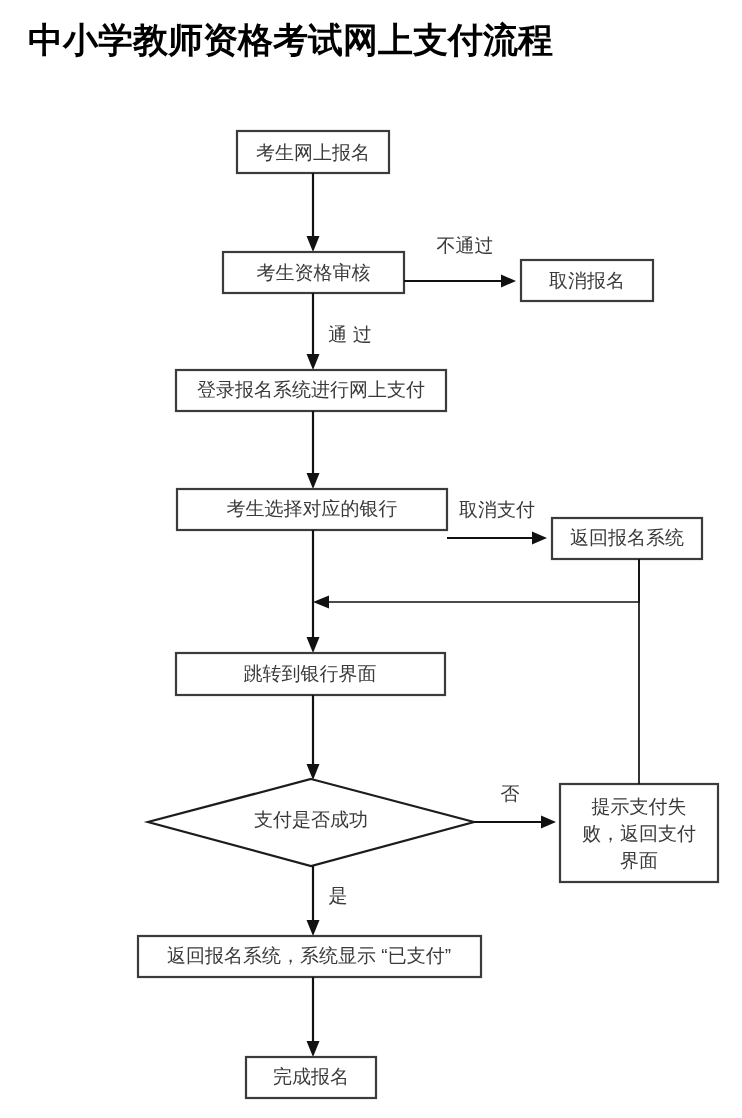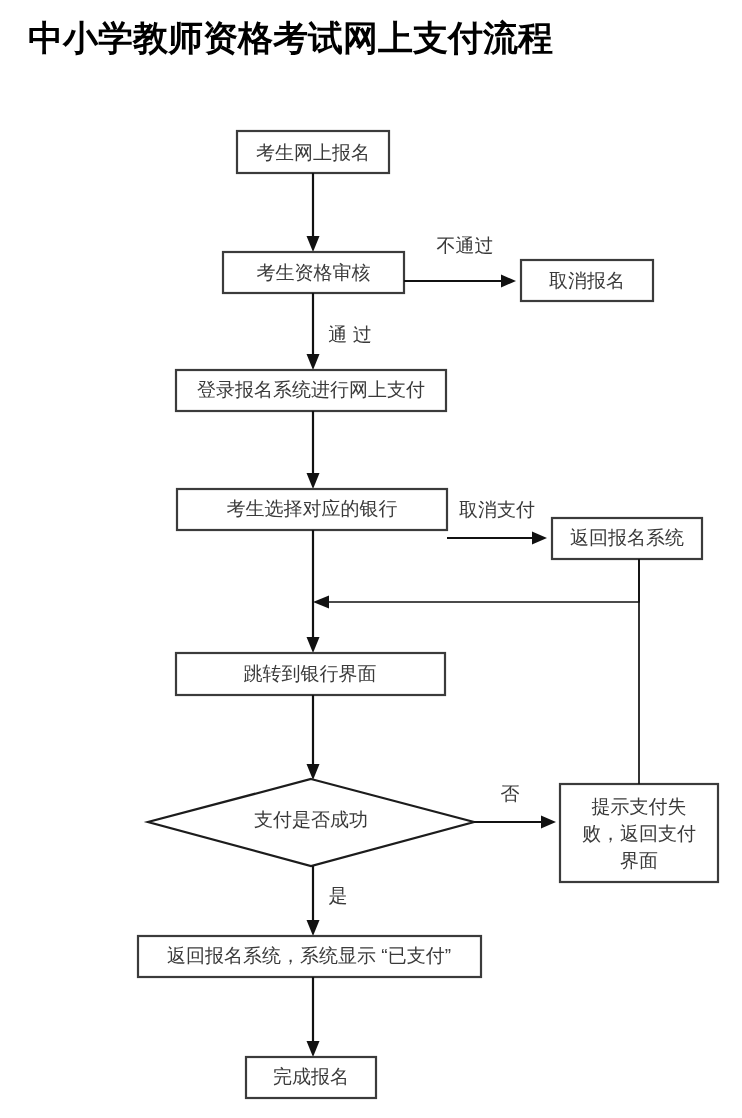--- a/index.html
+++ b/index.html
@@ -17,21 +17,21 @@
   #page {
     position: relative;
     width: 742px;
     height: 1118px;
     background: #ffffff;
   }
   #chart-title {
     position: absolute;
     left: 28px;
     top: 22px;
-    font-family: Liberation Mono, monospace;
+    font-family: Liberation Serif, serif;
     font-weight: bold;
     font-size: 35px;
     letter-spacing: 0px;
     line-height: 1.1;
     white-space: nowrap;
     color: #000000;
   }
   svg#flowchart {
     position: absolute;
     left: 0;

